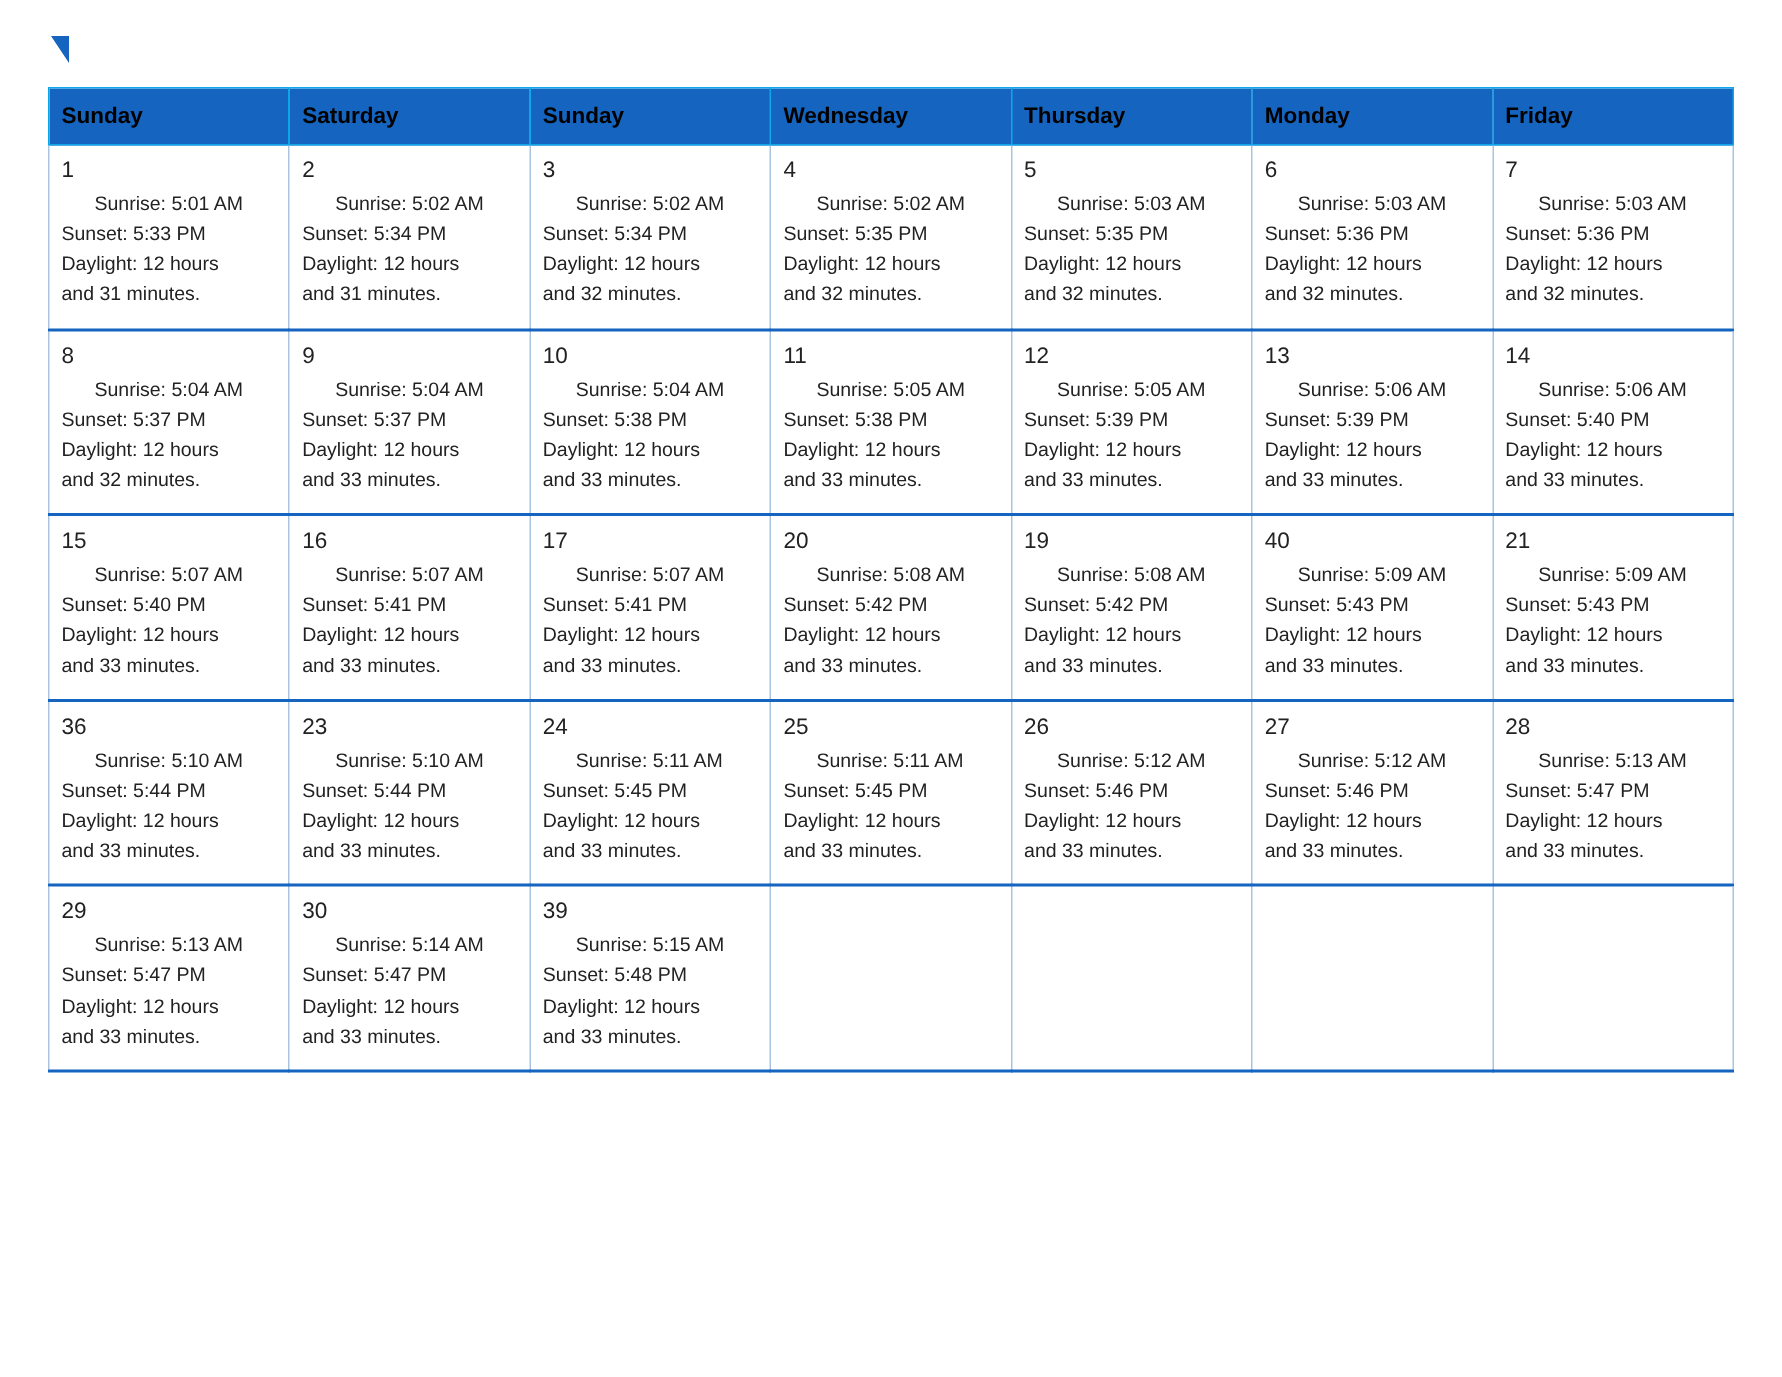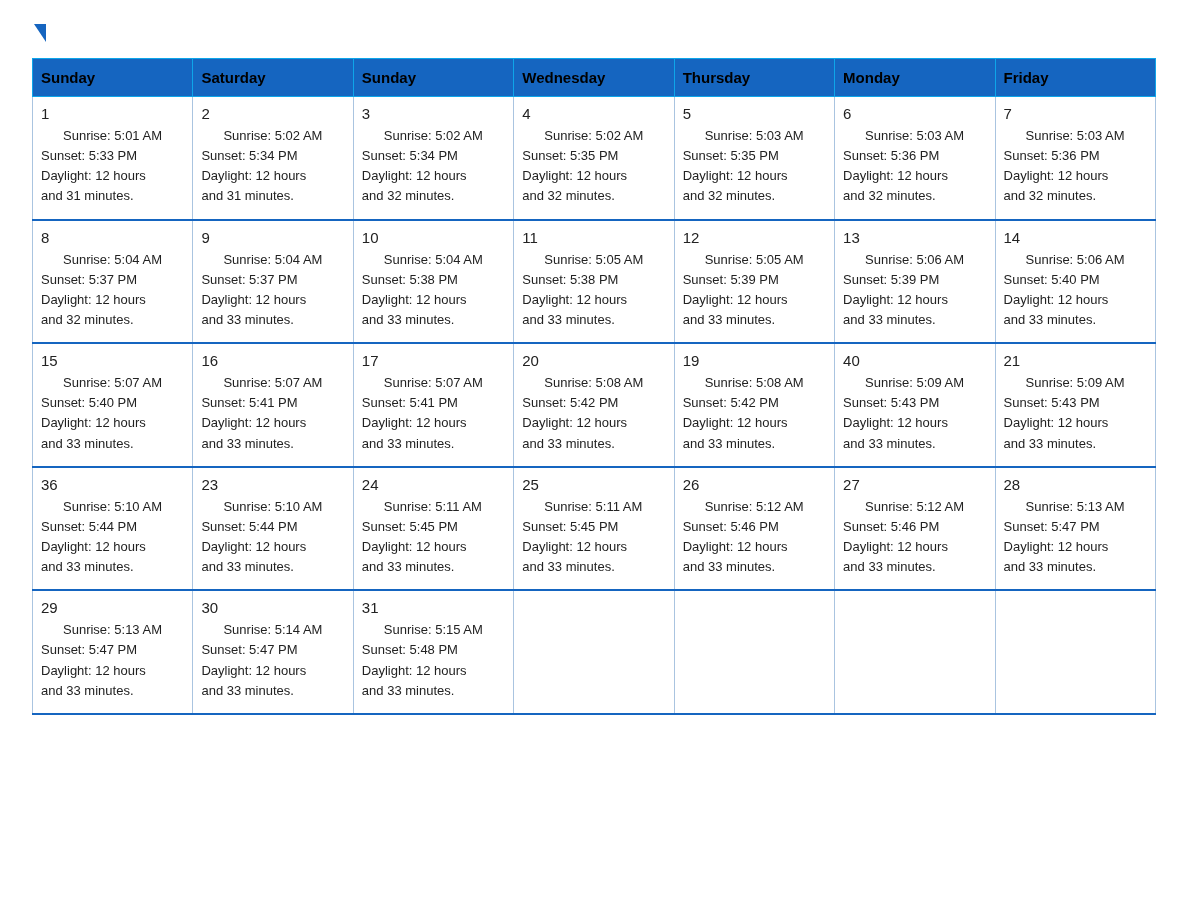--- a/index.html
+++ b/index.html
@@ -166,20 +166,20 @@
         <td><span class="day-num">23</span><span class="day-info">Sunrise: 5:10 AM<br>Sunset: 5:44 PM<br>Daylight: 12 hours<br>and 33 minutes.</span></td>
         <td><span class="day-num">24</span><span class="day-info">Sunrise: 5:11 AM<br>Sunset: 5:45 PM<br>Daylight: 12 hours<br>and 33 minutes.</span></td>
         <td><span class="day-num">25</span><span class="day-info">Sunrise: 5:11 AM<br>Sunset: 5:45 PM<br>Daylight: 12 hours<br>and 33 minutes.</span></td>
         <td><span class="day-num">26</span><span class="day-info">Sunrise: 5:12 AM<br>Sunset: 5:46 PM<br>Daylight: 12 hours<br>and 33 minutes.</span></td>
         <td><span class="day-num">27</span><span class="day-info">Sunrise: 5:12 AM<br>Sunset: 5:46 PM<br>Daylight: 12 hours<br>and 33 minutes.</span></td>
         <td><span class="day-num">28</span><span class="day-info">Sunrise: 5:13 AM<br>Sunset: 5:47 PM<br>Daylight: 12 hours<br>and 33 minutes.</span></td>
       </tr>
       <tr>
         <td><span class="day-num">29</span><span class="day-info">Sunrise: 5:13 AM<br>Sunset: 5:47 PM<br>Daylight: 12 hours<br>and 33 minutes.</span></td>
         <td><span class="day-num">30</span><span class="day-info">Sunrise: 5:14 AM<br>Sunset: 5:47 PM<br>Daylight: 12 hours<br>and 33 minutes.</span></td>
-        <td><span class="day-num">31</span><span class="day-info">Sunrise: 5:15 AM<br>Sunset: 5:48 PM<br>Daylight: 12 hours<br>and 33 minutes.</span></td>
+        <td><span class="day-num">39</span><span class="day-info">Sunrise: 5:15 AM<br>Sunset: 5:48 PM<br>Daylight: 12 hours<br>and 33 minutes.</span></td>
         <td class="empty"></td>
         <td class="empty"></td>
         <td class="empty"></td>
         <td class="empty"></td>
       </tr>
     </tbody>
 </table>
 
 </body></html>

